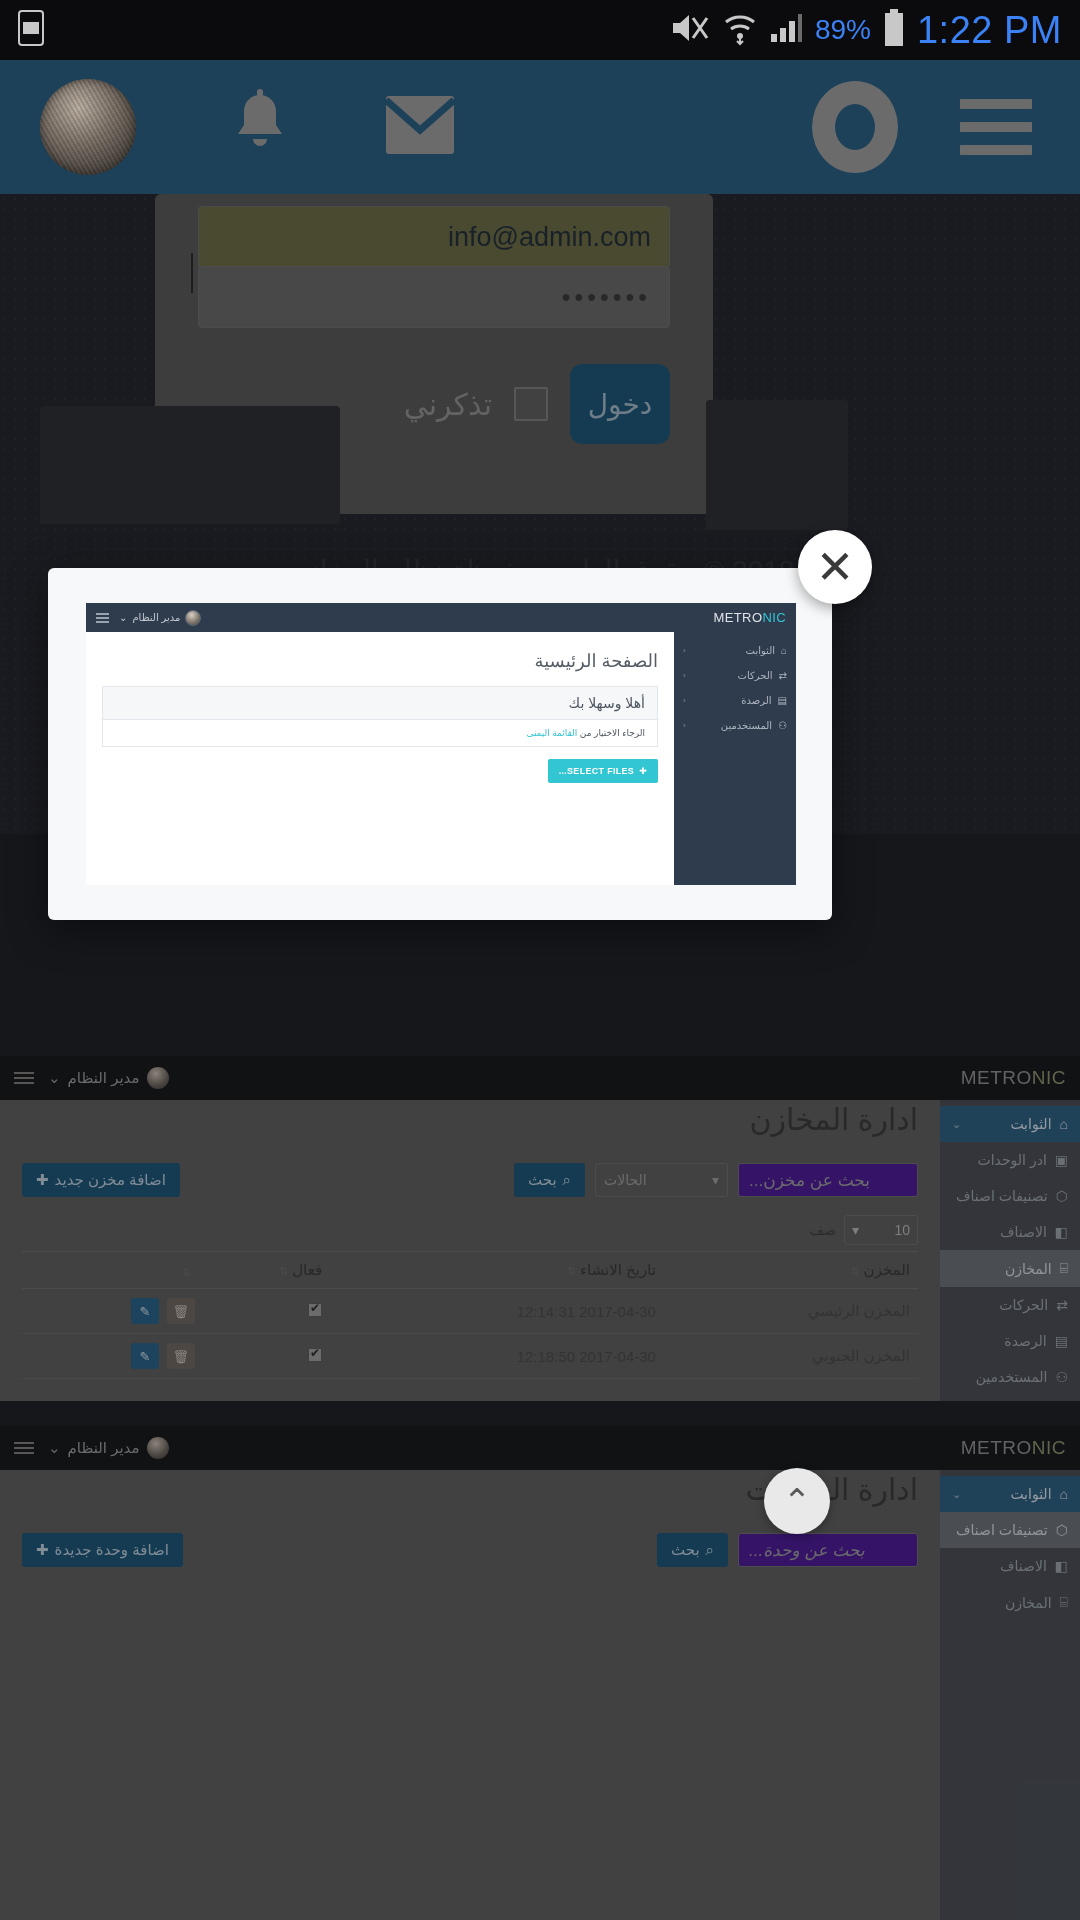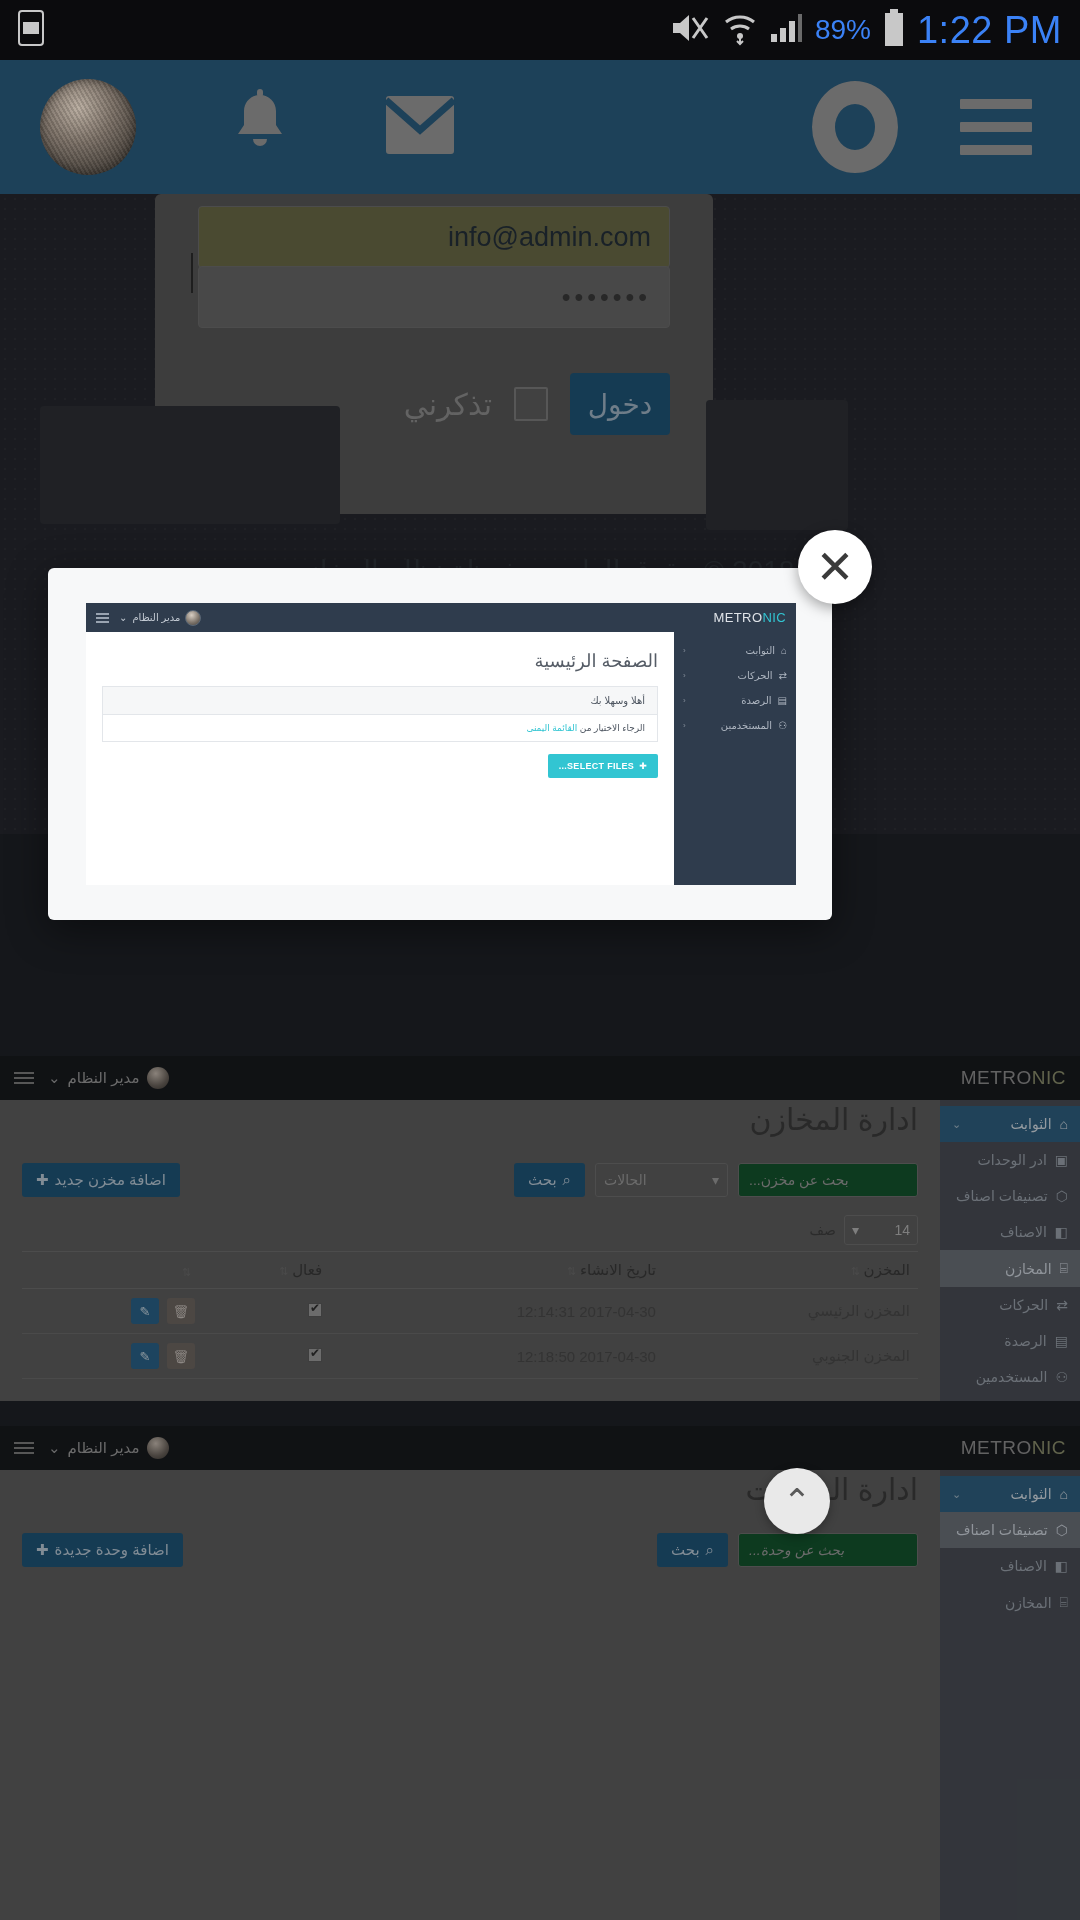--- a/index.html
+++ b/index.html
@@ -74,21 +74,21 @@
   .fld-pass  { top: 72px; background: #676767; }
   .pass-dots { letter-spacing: 4px; font-size: 25px; color: #3a3a3a; position: relative; padding-left: 6px;}
   .pass-caret { position:absolute; left:-8px; top:-14px; width:2px; height:40px; background:#2b2b2b; }
 
   .login-row {
     position: absolute; left: 43px; top: 178px; width: 472px; height: 64px;
     display: flex; align-items: center; justify-content: flex-start; flex-direction: row-reverse;
     gap: 22px;
   }
   .btn-login {
-    width: 100px; height: 62px; background: #1f5578; border-radius: 4px;
+    width: 100px; height: 80px; background: #1f5578; border-radius: 12px;
     display: flex; align-items: center; justify-content: center;
     color: #9fb4c4; font-size: 28px;
   }
   .chk-remember { width: 34px; height: 34px; border: 2px solid #7d7d7d; background: #5e5e5e; border-radius: 2px; }
   .lbl-remember { color: #8e8e8e; font-size: 30px; }
 
   .login-footer {
     position: absolute; left: 0; top: 360px; width: 1080px;
     text-align: center; color: #33383f; font-size: 28px; direction: rtl;
   }
@@ -124,23 +124,23 @@
     display: flex; align-items: center; gap: 8px; direction: rtl;
     padding: 10px 12px; font-size: 14px; color: #9aa1ab;
   }
   .bg-side-item.active { background: #2e5f80; color: #d4dde4; }
   .bg-side-item .chev { margin-right: auto; font-size: 11px; opacity: .7; }
   .bg-main { flex: 1; background: #5d5d5d; padding: 2px 22px 10px 22px; direction: rtl; }
   .bg-title { font-size: 30px; color: #3b3b3b; text-align: right; margin-bottom: 26px; }
 
   .bg-toolbar { display: flex; flex-direction: row; align-items: center; gap: 10px; direction: rtl; }
   .bg-input {
-    height: 34px; border: 1px solid #6f6f6f; border-radius: 3px; background: #14532d;
+    height: 34px; border: 1px solid #6f6f6f; border-radius: 3px; background: #4c1d95;
     display: flex; align-items: center; justify-content: flex-end; padding: 0 10px;
-    color: #9a9a9a; font-size: 14px;
+    color: #9a9a9a; font-size: 17px;
   }
   .bg-select {
     height: 34px; border: 1px solid #6f6f6f; border-radius: 3px; background: #5d5d5d;
     display: flex; align-items: center; justify-content: space-between; padding: 0 8px;
     color: #9a9a9a; font-size: 14px; gap: 8px;
   }
   .bg-btn-blue {
     height: 34px; background: #1f5578; color: #b9c9d6; border-radius: 3px;
     display: flex; align-items: center; gap: 6px; padding: 0 14px; font-size: 15px;
   }
@@ -202,21 +202,21 @@
   .mini-side { width: 122px; background: #2f3c4d; padding-top: 6px; }
   .mini-side-item {
     display:flex; align-items:center; gap:6px; direction: rtl;
     padding: 7px 9px; color:#aeb6c1; font-size: 10px;
   }
   .mini-side-item .chev { margin-right:auto; font-size: 8px; opacity:.65; }
   .mini-main { flex: 1; background:#fff; padding: 18px 16px 0 16px; direction: rtl; }
   .mini-title { font-size: 18px; color: #555c66; text-align: right; margin-bottom: 14px; font-weight: 300; }
   .mini-alert {
     border: 1px solid #e3e6ea; border-bottom: none; background: #f6f7f8;
-    padding: 8px 12px; font-size: 10px; color: #4d5560; text-align: right;
+    padding: 8px 12px; font-size: 14px; color: #4d5560; text-align: right;
   }
   .mini-alert2 {
     border: 1px solid #e3e6ea; background: #ffffff;
     padding: 8px 12px; font-size: 9px; color: #4d5560; text-align: right;
   }
   .mini-alert2 em { color: #32c5d2; font-style: normal; }
   .mini-btnrow { display:flex; justify-content:flex-start; margin-top: 12px; }
   .btn-teal {
     background: #32c5d2; color: #ffffff; font-size: 9px; font-weight: bold;
     padding: 7px 11px; border-radius: 2px; display:flex; align-items:center; gap:5px;
@@ -397,21 +397,21 @@
           <span>بحث</span>
         </div>
         <div class="bg-btn-blue bg-btn-add">
           <span>اضافة مخزن جديد</span>
           <span>✚</span>
         </div>
       </div>
 
       <div class="bg-lenrow">
         <div class="bg-len-select">
-          <span>14</span>
+          <span>10</span>
           <span>▾</span>
         </div>
         <span class="bg-len-lbl">صف</span>
       </div>
 
       <table class="bg-table">
         <thead>
           <tr>
             <th><span>المخزن</span><span class="sorticon">⇅</span></th>
             <th class="c-center"><span>تاريخ الانشاء</span><span class="sorticon">⇅</span></th>

